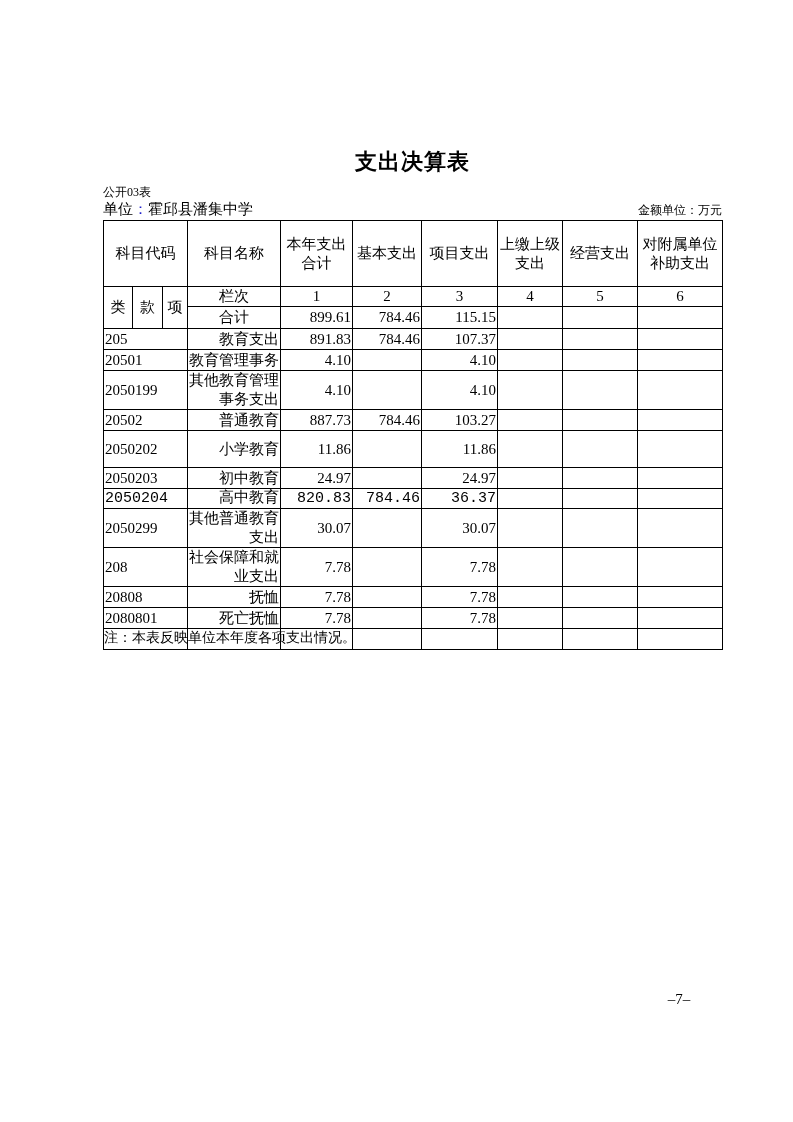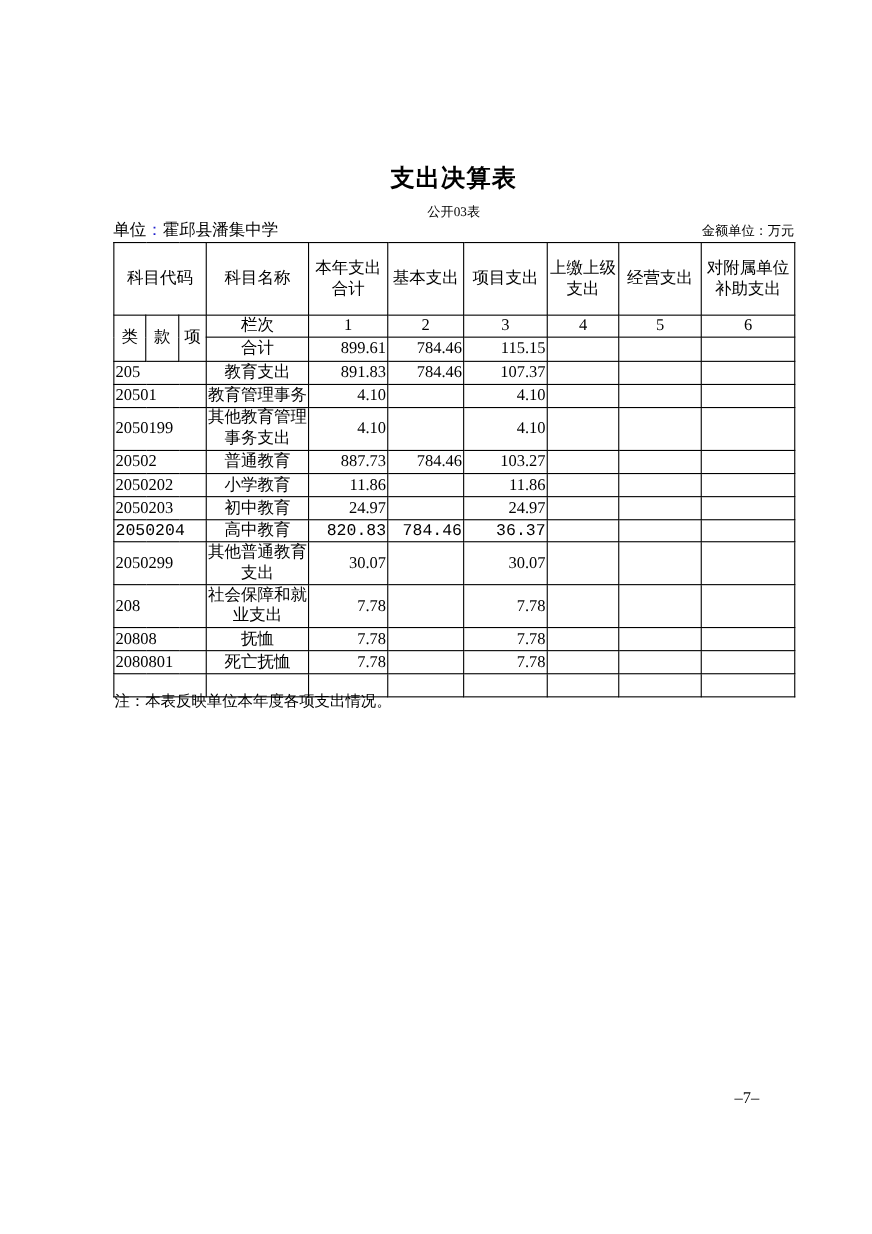--- a/index.html
+++ b/index.html
@@ -12,21 +12,21 @@
     overflow:hidden;
   }
   .title{
     position:absolute;top:147px;left:103px;width:619px;
     text-align:center;
     font-family:"Liberation Sans","DejaVu Sans",sans-serif;
     font-size:22px;font-weight:bold;letter-spacing:1px;
   }
   .doc-label{
     position:absolute;top:184px;left:103px;width:619px;
-    text-align:center;font-size:12px;
+    text-align:left;font-size:12px;
   }
   .meta-row{
     position:absolute;top:198px;left:103px;width:619px;height:21px;
     display:flex;justify-content:space-between;align-items:flex-end;
   }
   .unit{font-size:15px;}
   .unit .unit-name{}
   .amount-unit{font-size:12px;}
   table.fin{
     position:absolute;top:220px;left:103px;width:619px;
@@ -40,21 +40,21 @@
     font-weight:normal;
     vertical-align:middle;
     overflow:hidden;
     line-height:19px;
   }
   tr.h-main{height:66px;}
   tr.h-idx{height:20px;}
   tr.h-total{height:22px;}
   .head{text-align:center;white-space:pre-line;}
   .code{text-align:left;padding-left:3px;}
-  .name{text-align:center;white-space:pre-line;line-height:18px;padding-left:1px;}
+  .name{text-align:right;white-space:pre-line;line-height:18px;padding-left:1px;}
   .num{text-align:right;padding-right:2px;}
   .center{text-align:center;}
   .bold{font-weight:bold;}
   .note{
     position:absolute;top:629px;left:104px;
     font-size:14px;
   }
   .pagenum{
     position:absolute;top:991px;left:653px;width:52px;
     text-align:center;font-size:15px;
@@ -154,21 +154,21 @@
       <tr style="height: 21px;">
         <td class="code" colspan="3">20502</td>
         <td class="name">普通教育</td>
         <td class="num">887.73</td>
         <td class="num">784.46</td>
         <td class="num">103.27</td>
         <td class="num"></td>
         <td class="num"></td>
         <td class="num"></td>
       </tr>
-      <tr style="height: 21px;">
+      <tr style="height: 37px;">
         <td class="code" colspan="3">2050202</td>
         <td class="name">小学教育</td>
         <td class="num">11.86</td>
         <td class="num"></td>
         <td class="num">11.86</td>
         <td class="num"></td>
         <td class="num"></td>
         <td class="num"></td>
       </tr>
       <tr style="height: 21px;">

